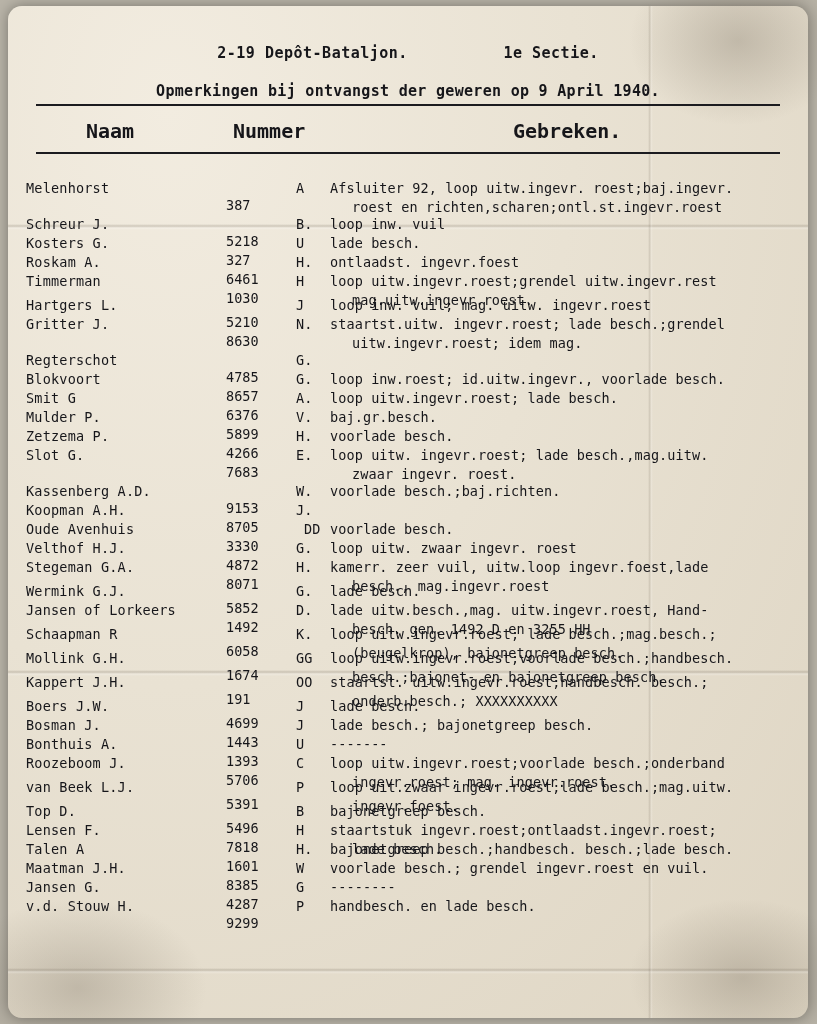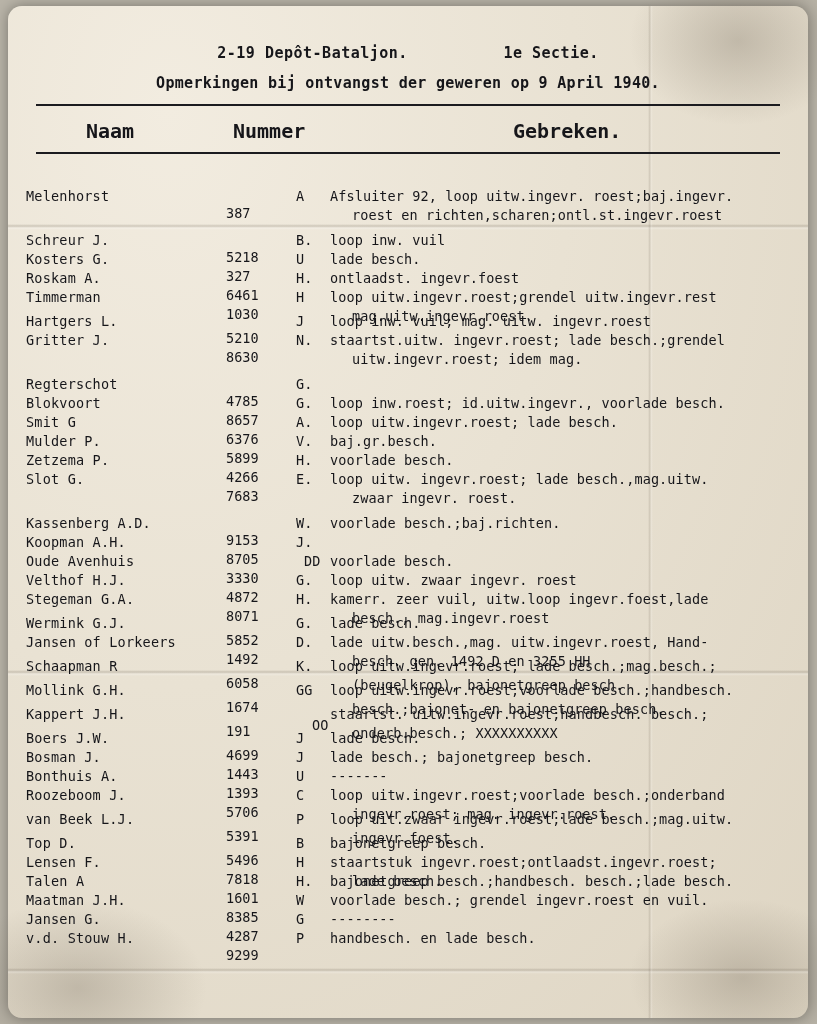--- a/index.html
+++ b/index.html
@@ -58,21 +58,21 @@
     text-align: center;
     font-size: 15px;
     letter-spacing: 0.5px;
     font-weight: bold;
   }
   .title-main { display: inline-block; }
   .title-sec { display: inline-block; margin-left: 86px; }
 
   .subtitle {
     position: absolute;
-    top: 68px;
+    top: 76px;
     left: 0; right: 0;
     text-align: center;
     font-size: 15px;
     font-weight: bold;
     letter-spacing: 0.3px;
   }
   .rule {
     position: absolute;
     background: #1b1b1f;
     height: 2px;
@@ -128,21 +128,21 @@
   }
   .row .defects {
     position: absolute;
     left: 322px;
     top: 0;
     right: 16px;
     white-space: pre-wrap;
     letter-spacing: 0.1px;
   }
   .row .defects .l2 { display: block; margin-left: 22px; }
-  .row.gap { margin-top: 25px; }
+  .row.gap { margin-top: 17px; }
   .row.gap-s { margin-top: 5px; }
 </style>
 </head>
 <body>
 
 <div class="page">
   <div class="paper">
 
     <div class="corner-shade" style="right:-40px; top:-50px; width:220px; height:170px;"></div>
     <div class="corner-shade" style="left:-60px; bottom:-60px; width:260px; height:180px;"></div>
@@ -188,21 +188,21 @@
           <div class="row"><span class="name">Slot G.</span><span class="num">7683</span><span class="suf" style="left: 288px; width: 30px;">E.</span><span class="defects"><span>loop uitw. ingevr.roest; lade besch.,mag.uitw.</span><span class="l2">zwaar ingevr. roest.</span></span></div>
           <div class="row gap"><span class="name">Kassenberg A.D.</span><span class="num">9153</span><span class="suf" style="left: 288px; width: 30px;">W.</span><span class="defects"><span>voorlade besch.;baj.richten.</span></span></div>
           <div class="row"><span class="name">Koopman A.H.</span><span class="num">8705</span><span class="suf" style="left: 288px; width: 30px;">J.</span><span class="defects"><span></span></span></div>
           <div class="row"><span class="name">Oude Avenhuis</span><span class="num">3330</span><span class="suf" style="left: 296px; width: 30px;">DD</span><span class="defects"><span>voorlade besch.</span></span></div>
           <div class="row"><span class="name">Velthof H.J.</span><span class="num">4872</span><span class="suf" style="left: 288px; width: 30px;">G.</span><span class="defects"><span>loop uitw. zwaar ingevr. roest</span></span></div>
           <div class="row"><span class="name">Stegeman G.A.</span><span class="num">8071</span><span class="suf" style="left: 288px; width: 30px;">H.</span><span class="defects"><span>kamerr. zeer vuil, uitw.loop ingevr.foest,lade</span><span class="l2">besch., mag.ingevr.roest</span></span></div>
           <div class="row gap-s"><span class="name">Wermink G.J.</span><span class="num">5852</span><span class="suf" style="left: 288px; width: 30px;">G.</span><span class="defects"><span>lade besch.</span></span></div>
           <div class="row"><span class="name">Jansen of Lorkeers</span><span class="num">1492</span><span class="suf" style="left: 288px; width: 30px;">D.</span><span class="defects"><span>lade uitw.besch.,mag. uitw.ingevr.roest, Hand-</span><span class="l2">besch. gen. 1492 D en 3255 HH</span></span></div>
           <div class="row gap-s"><span class="name">Schaapman R</span><span class="num">6058</span><span class="suf" style="left: 288px; width: 30px;">K.</span><span class="defects"><span>loop uitw.ingevr.roest; lade besch.;mag.besch.;</span><span class="l2">(beugelkrop), bajonetgreep besch.</span></span></div>
           <div class="row gap-s"><span class="name">Mollink G.H.</span><span class="num">1674</span><span class="suf" style="left: 288px; width: 30px;">GG</span><span class="defects"><span>loop uitw.ingevr.roest;voorlade besch.;handbesch.</span><span class="l2">besch.;bajonet- en bajonetgreep besch.</span></span></div>
-          <div class="row gap-s"><span class="name">Kappert J.H.</span><span class="num">191</span><span class="suf" style="left: 304px; width: 30px; margin-top: 11px;">OO</span><span class="defects"><span>staartst. uitw.ingevr.roest;handbesch. besch.;</span><span class="l2">onderb.besch.; XXXXXXXXXX</span></span></div>
+          <div class="row gap-s"><span class="name">Kappert J.H.</span><span class="num">191</span><span class="suf" style="left: 288px; width: 30px;">OO</span><span class="defects"><span>staartst. uitw.ingevr.roest;handbesch. besch.;</span><span class="l2">onderb.besch.; XXXXXXXXXX</span></span></div>
           <div class="row gap-s"><span class="name">Boers J.W.</span><span class="num">4699</span><span class="suf" style="left: 288px; width: 30px;">J</span><span class="defects"><span>lade besch.</span></span></div>
           <div class="row"><span class="name">Bosman J.</span><span class="num">1443</span><span class="suf" style="left: 288px; width: 30px;">J</span><span class="defects"><span>lade besch.; bajonetgreep besch.</span></span></div>
           <div class="row"><span class="name">Bonthuis A.</span><span class="num">1393</span><span class="suf" style="left: 288px; width: 30px;">U</span><span class="defects"><span>-------</span></span></div>
           <div class="row"><span class="name">Roozeboom J.</span><span class="num">5706</span><span class="suf" style="left: 288px; width: 30px;">C</span><span class="defects"><span>loop uitw.ingevr.roest;voorlade besch.;onderband</span><span class="l2">ingevr.roest; mag. ingevr.roest.</span></span></div>
           <div class="row gap-s"><span class="name">van Beek L.J.</span><span class="num">5391</span><span class="suf" style="left: 288px; width: 30px;">P</span><span class="defects"><span>loop uit.zwaar ingevr.roest;lade besch.;mag.uitw.</span><span class="l2">ingevr.foest.</span></span></div>
           <div class="row gap-s"><span class="name">Top D.</span><span class="num">5496</span><span class="suf" style="left: 288px; width: 30px;">B</span><span class="defects"><span>bajonetgreep besch.</span></span></div>
           <div class="row"><span class="name">Lensen F.</span><span class="num">7818</span><span class="suf" style="left: 288px; width: 30px;">H</span><span class="defects"><span>staartstuk ingevr.roest;ontlaadst.ingevr.roest;</span><span class="l2">lade besch.</span></span></div>
           <div class="row"><span class="name">Talen A</span><span class="num">1601</span><span class="suf" style="left: 288px; width: 30px;">H.</span><span class="defects"><span>bajonetgreep besch.;handbesch. besch.;lade besch.</span></span></div>
           <div class="row"><span class="name">Maatman J.H.</span><span class="num">8385</span><span class="suf" style="left: 288px; width: 30px;">W</span><span class="defects"><span>voorlade besch.; grendel ingevr.roest en vuil.</span></span></div>
           <div class="row"><span class="name">Jansen G.</span><span class="num">4287</span><span class="suf" style="left: 288px; width: 30px;">G</span><span class="defects"><span>--------</span></span></div>

